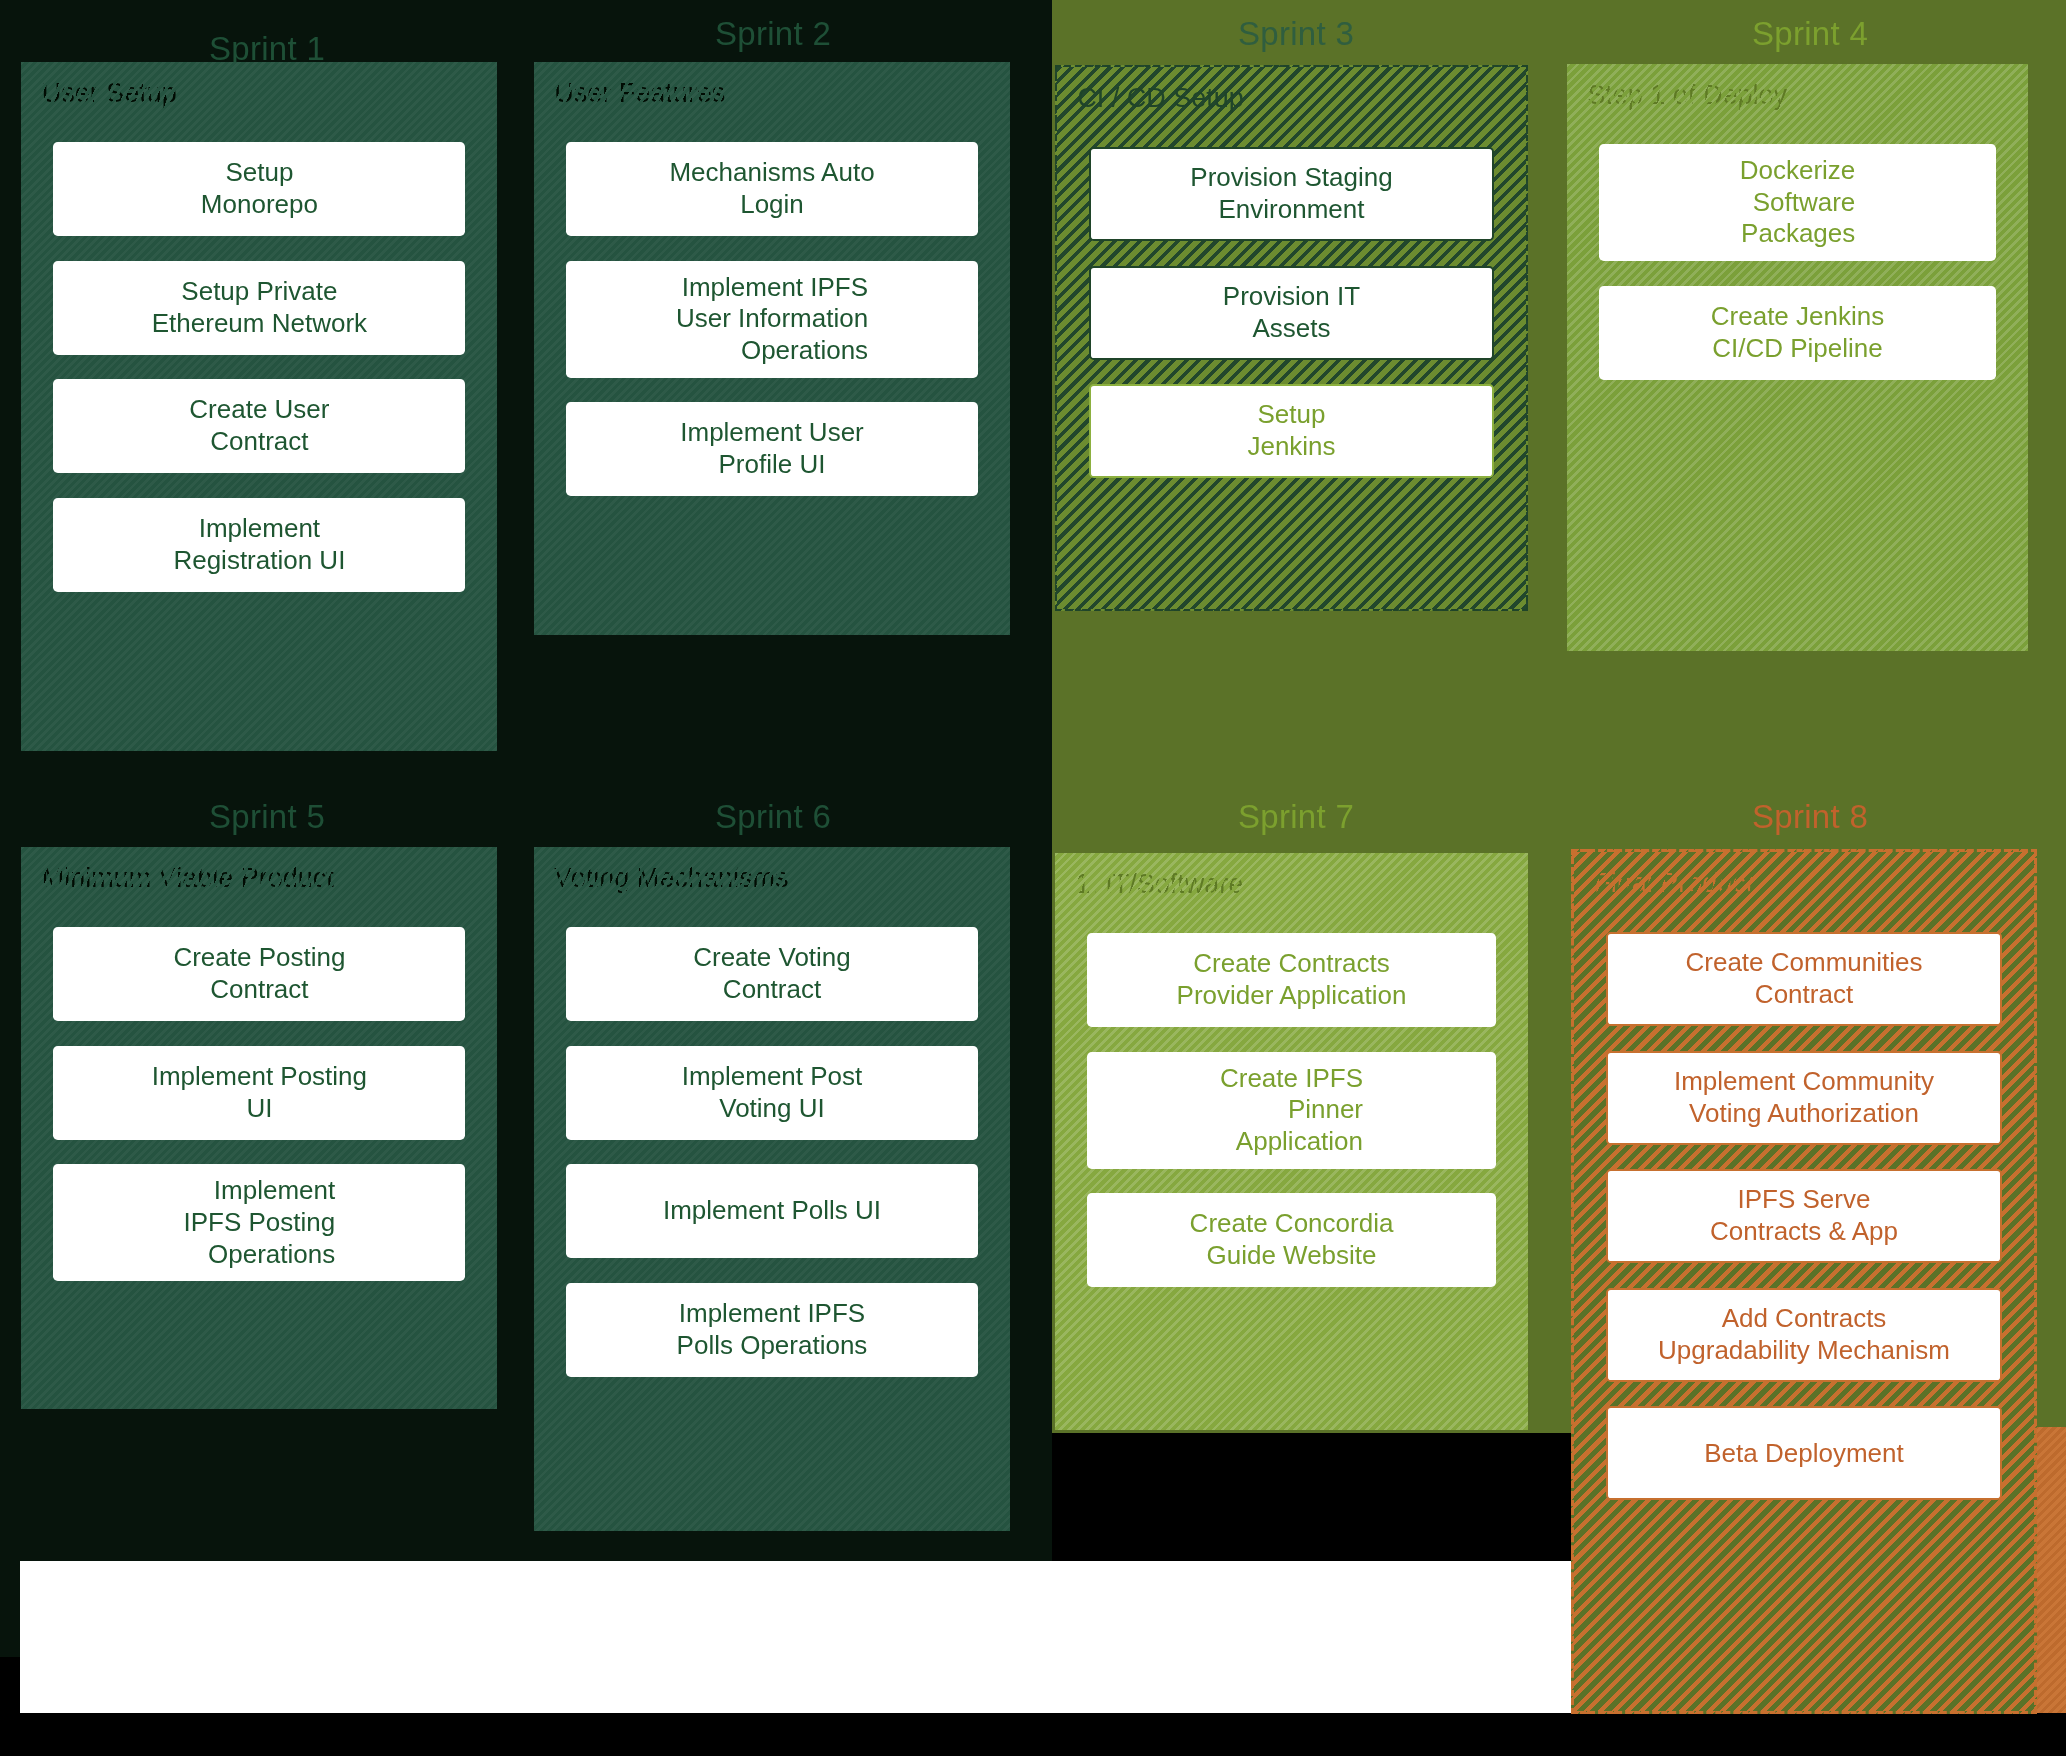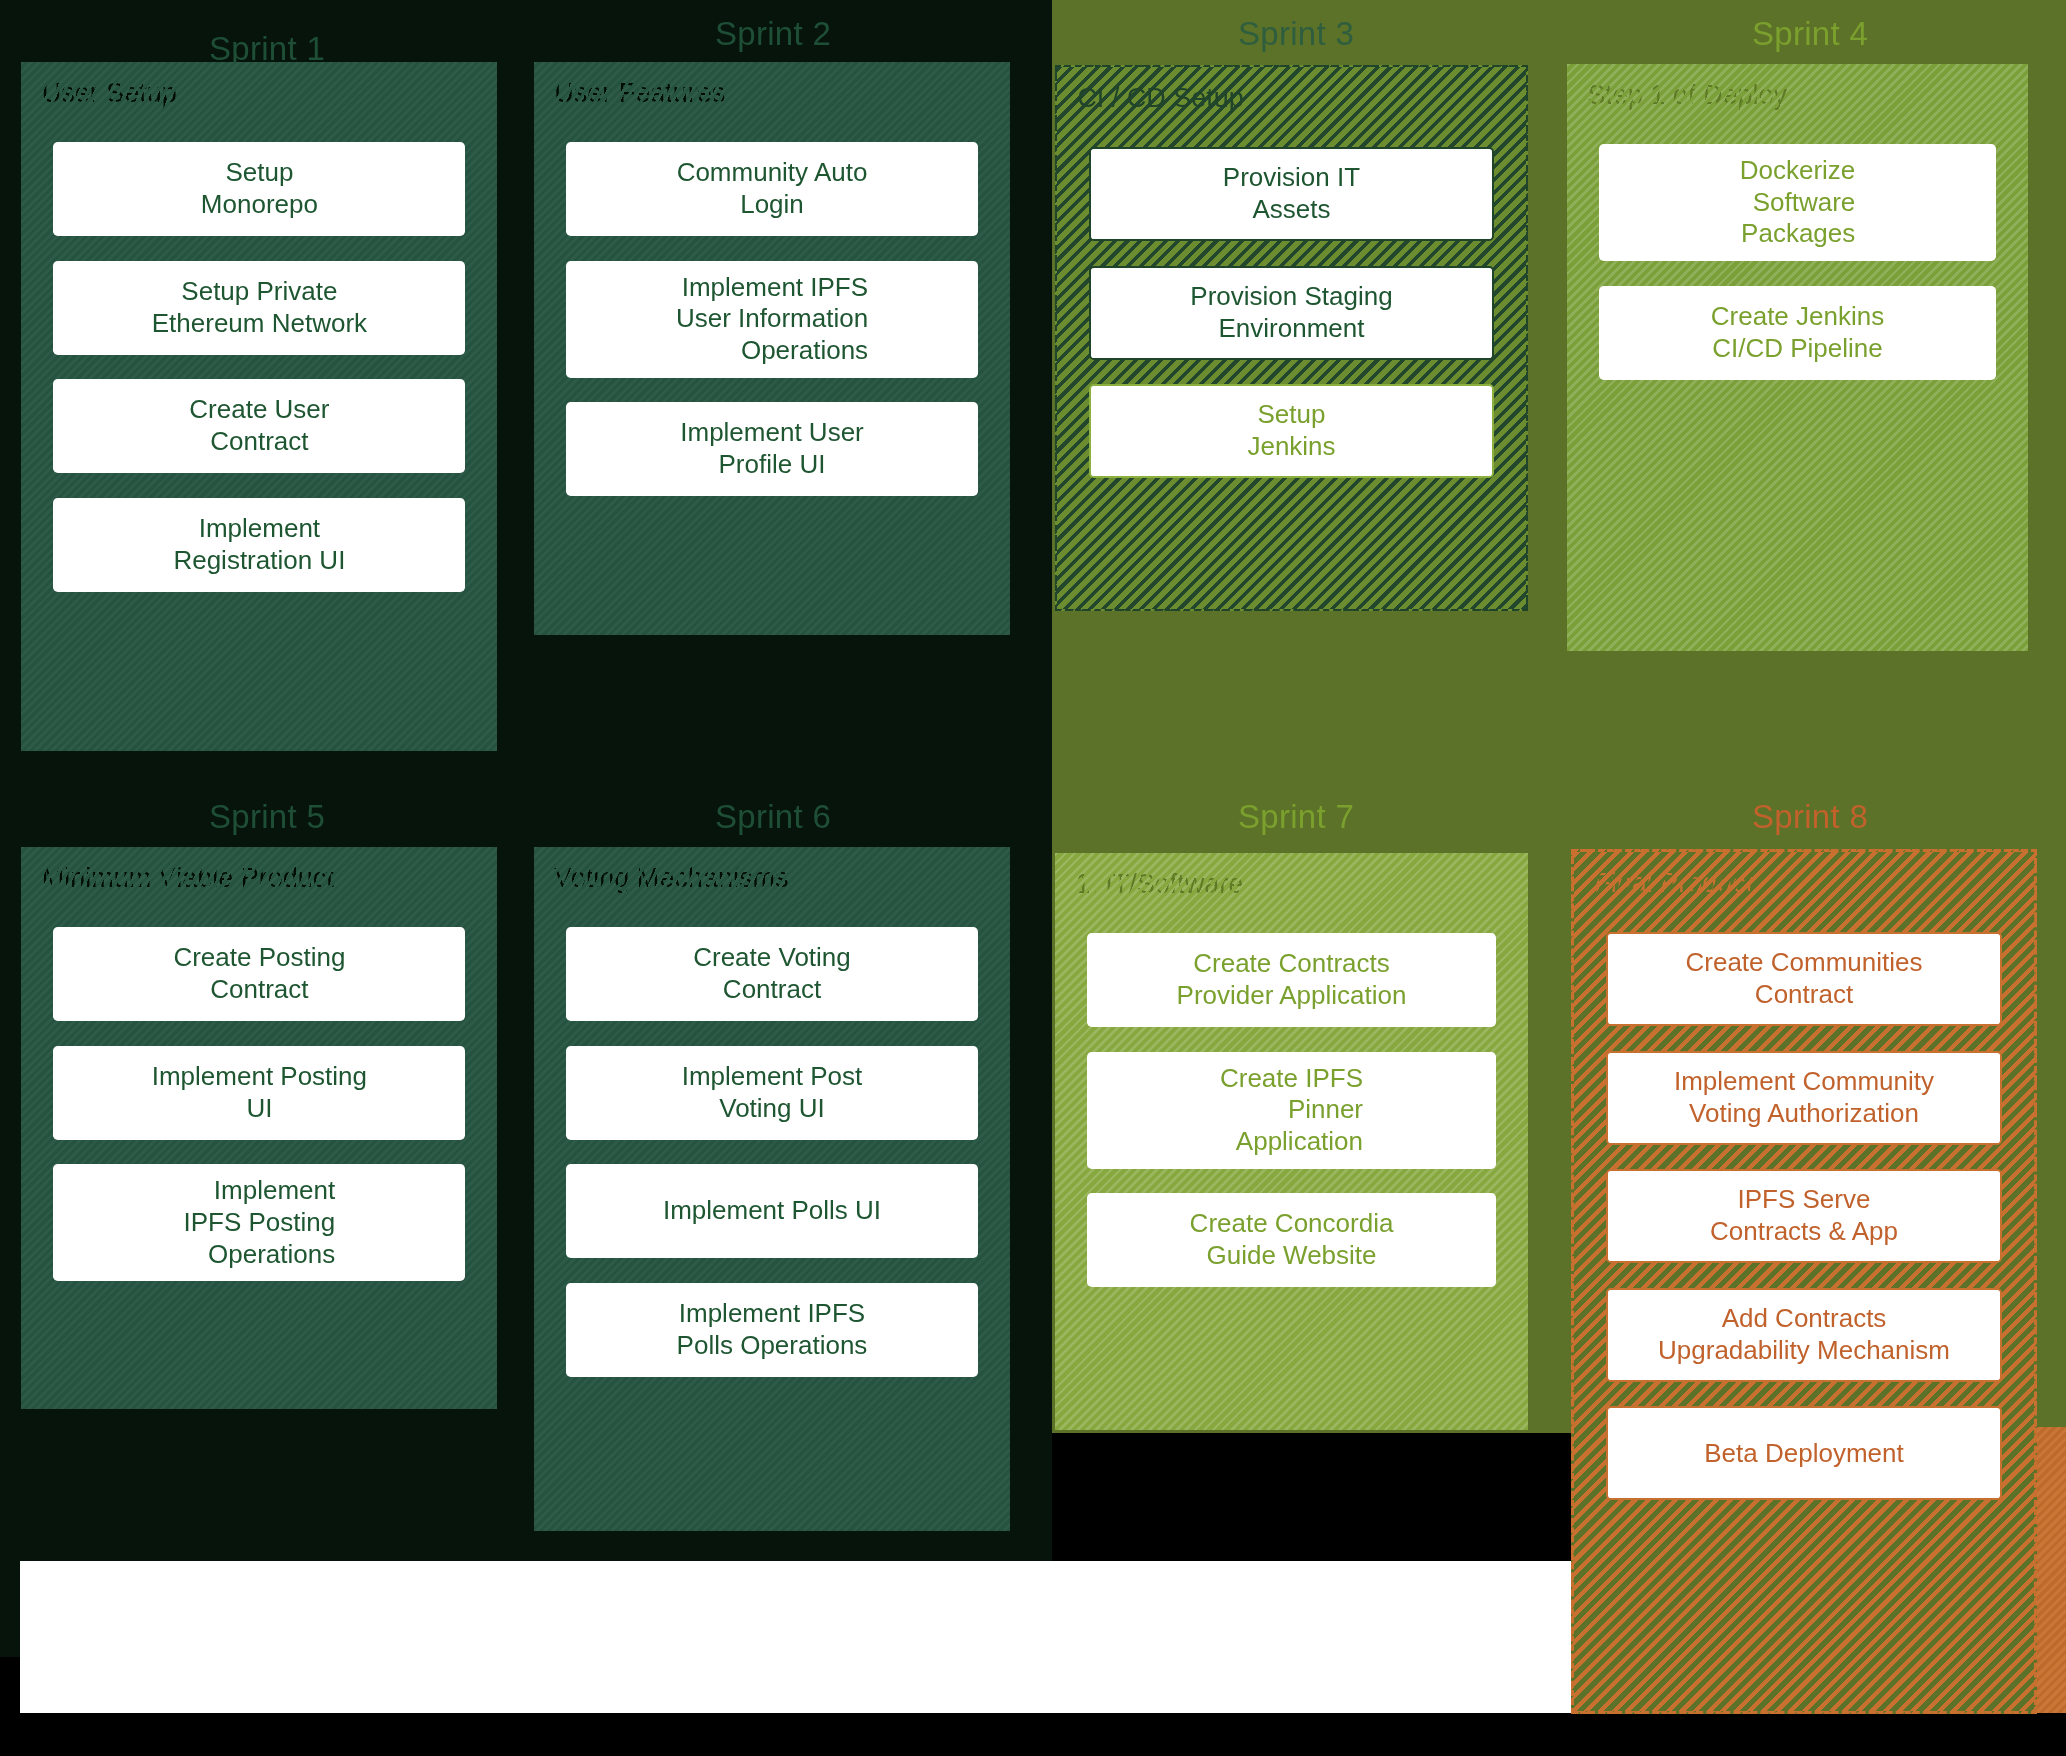--- a/index.html
+++ b/index.html
@@ -151,37 +151,37 @@
       <div class="card b-none t-green h2">Create User
 Contract</div>
       <div class="card b-none t-green h2">Implement
 Registration UI</div>
     </div>
   </div>
 
   <div class="panel fill-darkgreen" style="left:534px;top:62px;width:476px;height:573px;">
     <div class="panel-label lbl-redact">User Features</div>
     <div class="cards">
-      <div class="card b-none t-green h2">Community Auto
+      <div class="card b-none t-green h2">Mechanisms Auto
 Login</div>
       <div class="card b-none t-green h3">Implement IPFS
 User Information
 Operations</div>
       <div class="card b-none t-green h2">Implement User
 Profile UI</div>
     </div>
   </div>
 
   <div class="panel fill-olive-hatch-dark" style="left:1055px;top:65px;width:473px;height:546px;">
     <div class="panel-label lbl-plain-dark">CI / CD Setup</div>
     <div class="cards">
+      <div class="card b-green t-green h2">Provision Staging
+Environment</div>
       <div class="card b-green t-green h2">Provision IT
 Assets</div>
-      <div class="card b-green t-green h2">Provision Staging
-Environment</div>
       <div class="card b-olive t-olive h2">Setup
 Jenkins</div>
     </div>
   </div>
 
   <div class="panel fill-olive-hatch" style="left:1567px;top:64px;width:461px;height:587px;">
     <div class="panel-label lbl-redact-olive">Step 1 of Deploy</div>
     <div class="cards">
       <div class="card b-none t-olive h3">Dockerize
 Software

